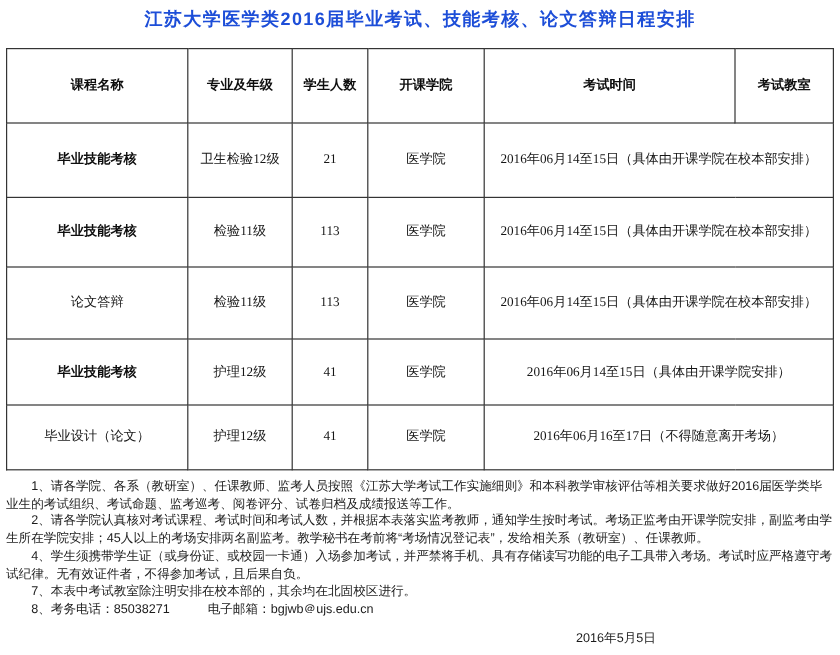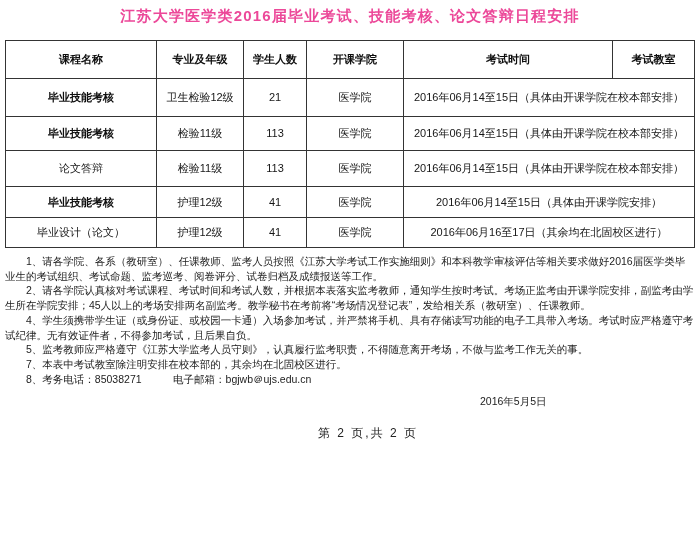--- a/index.html
+++ b/index.html
@@ -5,31 +5,31 @@
   html,body{margin:0;padding:0;background:#ffffff;}
   body{
     width:700px;height:546px;overflow:hidden;
     font-family:"Liberation Sans","DejaVu Sans",sans-serif;
     color:#161616;
   }
   .page{position:relative;width:700px;height:546px;}
   .doc-title{
     margin:7px 0 0 0;
     font-size:15px;font-weight:bold;text-align:center;
-    letter-spacing:1.2px;color:#ec4899;
+    letter-spacing:1.2px;color:#1d4ed8;
   }
   table.schedule{
     border-collapse:collapse;table-layout:fixed;
     margin:14px 0 0 5px;width:689px;
   }
   table.schedule th,table.schedule td{
     border:1px solid #343434;
     font-size:11px;line-height:13px;
     text-align:center;vertical-align:middle;
-    padding:0 1px;overflow:hidden;
+    padding:12px 1px;overflow:hidden;font-family:Liberation Serif, serif;
   }
   table.schedule th{font-weight:bold;height:37px;color:#0e0e0e;}
   tr.h38 td{height:37px;}
   tr.h36 td{height:35px;}
   tr.h34 td{height:33px;}
   tr.h31 td{height:30px;}
   tr.h30 td{height:29px;}
   td.course-left{text-align:left;}
   td.bold{font-weight:bold;color:#0e0e0e;}
   .notes{
@@ -101,30 +101,29 @@
         <td>护理12级</td>
         <td>41</td>
         <td>医学院</td>
         <td colspan="2">2016年06月14至15日（具体由开课学院安排）</td>
       </tr>
       <tr class="h30">
         <td class="course-left">毕业设计（论文）</td>
         <td>护理12级</td>
         <td>41</td>
         <td>医学院</td>
-        <td colspan="2">2016年06月16至17日（其余均在北固校区进行）</td>
+        <td colspan="2">2016年06月16至17日（不得随意离开考场）</td>
       </tr>
     </tbody>
   </table>
 
   <div class="notes">
     <p class="note">1、请各学院、各系（教研室）、任课教师、监考人员按照《江苏大学考试工作实施细则》和本科教学审核评估等相关要求做好2016届医学类毕业生的考试组织、考试命题、监考巡考、阅卷评分、试卷归档及成绩报送等工作。</p>
     <p class="note">2、请各学院认真核对考试课程、考试时间和考试人数，并根据本表落实监考教师，通知学生按时考试。考场正监考由开课学院安排，副监考由学生所在学院安排；45人以上的考场安排两名副监考。教学秘书在考前将“考场情况登记表”，发给相关系（教研室）、任课教师。</p>
     <p class="note">4、学生须携带学生证（或身份证、或校园一卡通）入场参加考试，并严禁将手机、具有存储读写功能的电子工具带入考场。考试时应严格遵守考试纪律。无有效证件者，不得参加考试，且后果自负。</p>
-    <p class="note">5、监考教师应严格遵守《江苏大学监考人员守则》，认真履行监考职责，不得随意离开考场，不做与监考工作无关的事。</p>
     <p class="note">7、本表中考试教室除注明安排在校本部的，其余均在北固校区进行。</p>
     <p class="note">8、考务电话：85038271　　　电子邮箱：bgjwb＠ujs.edu.cn</p>
   </div>
 
   <p class="doc-date">2016年5月5日</p>
 
   <p class="page-footer">第 2 页,共 2 页</p>
 
 </div>
 

